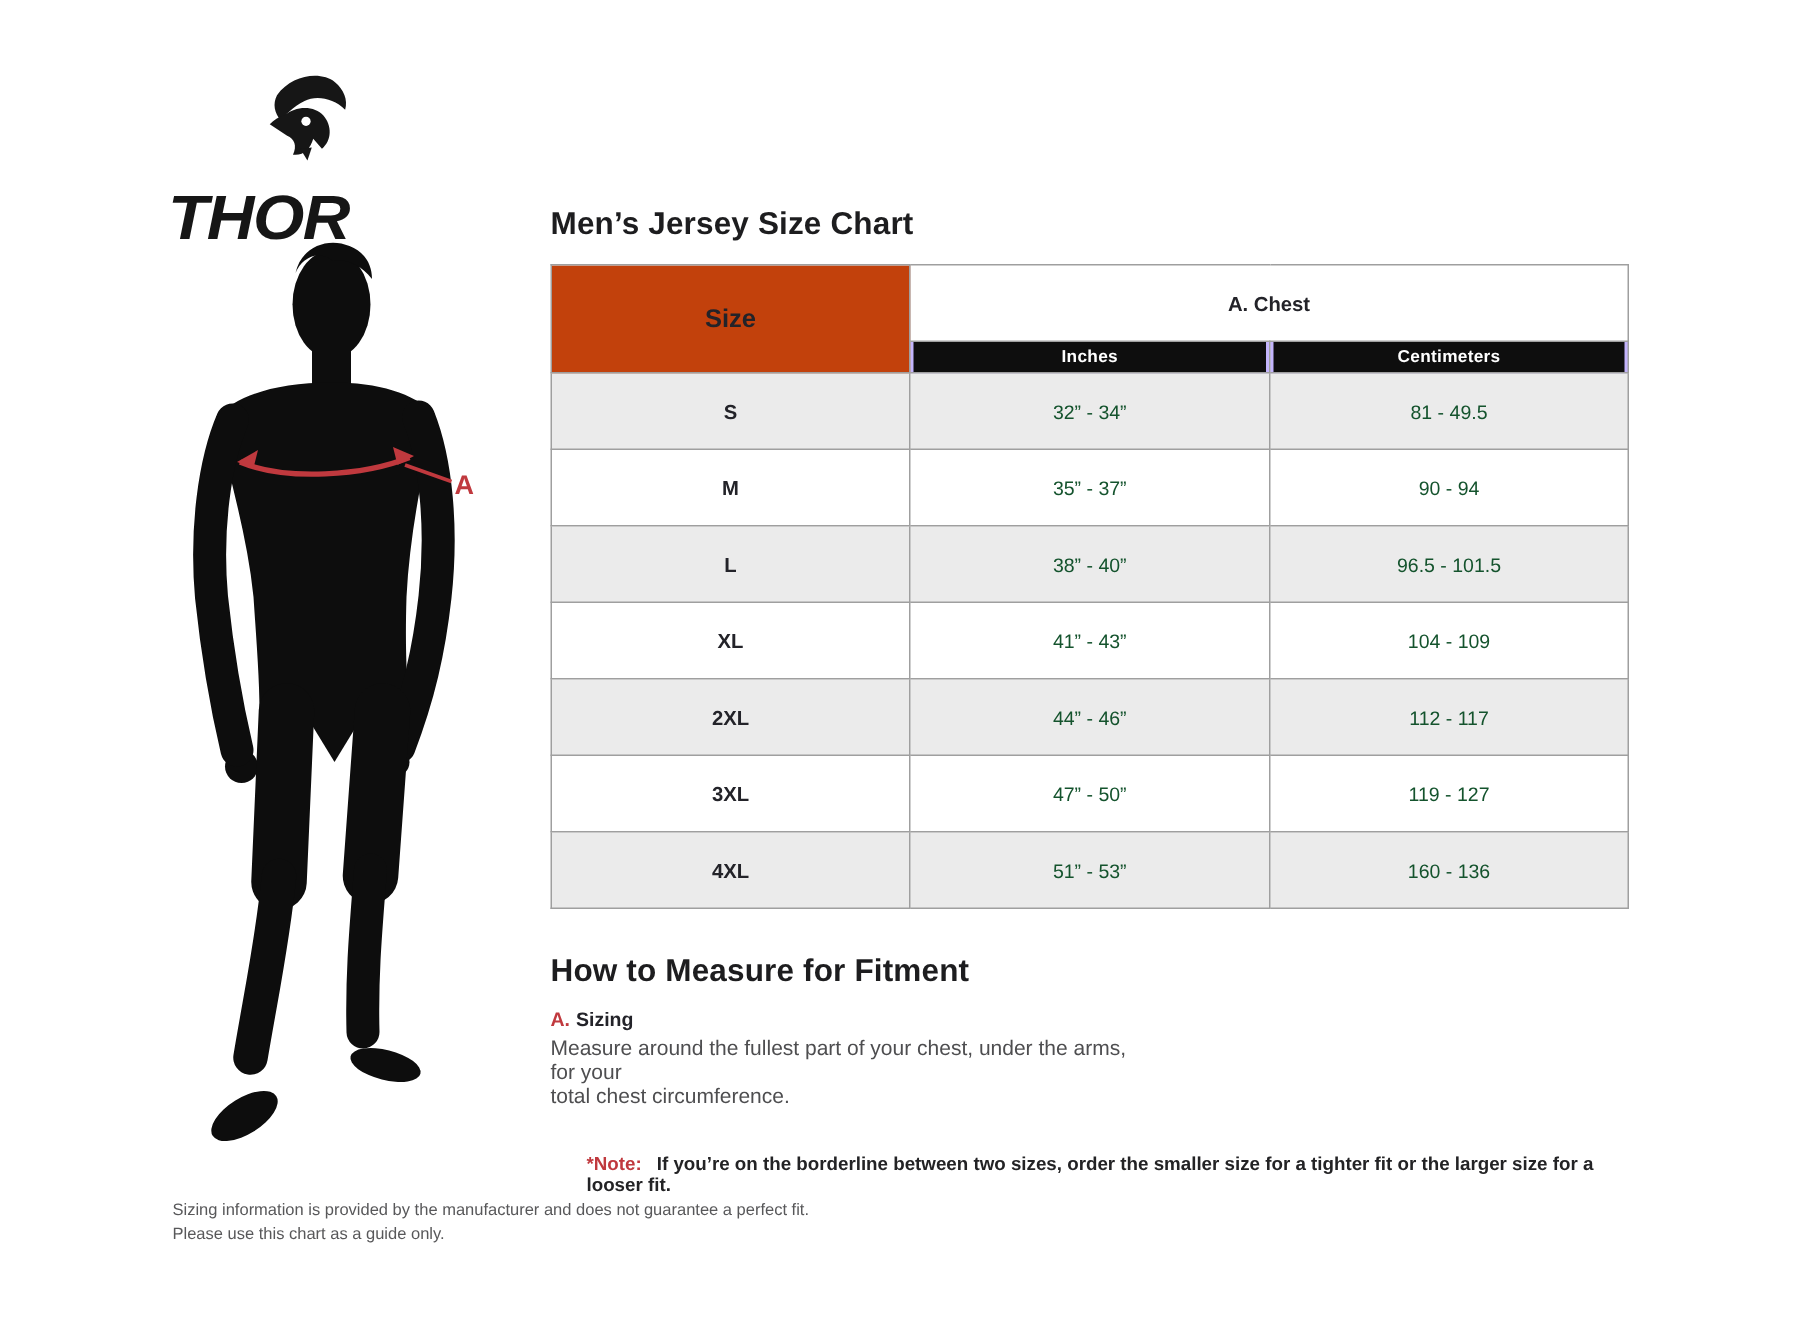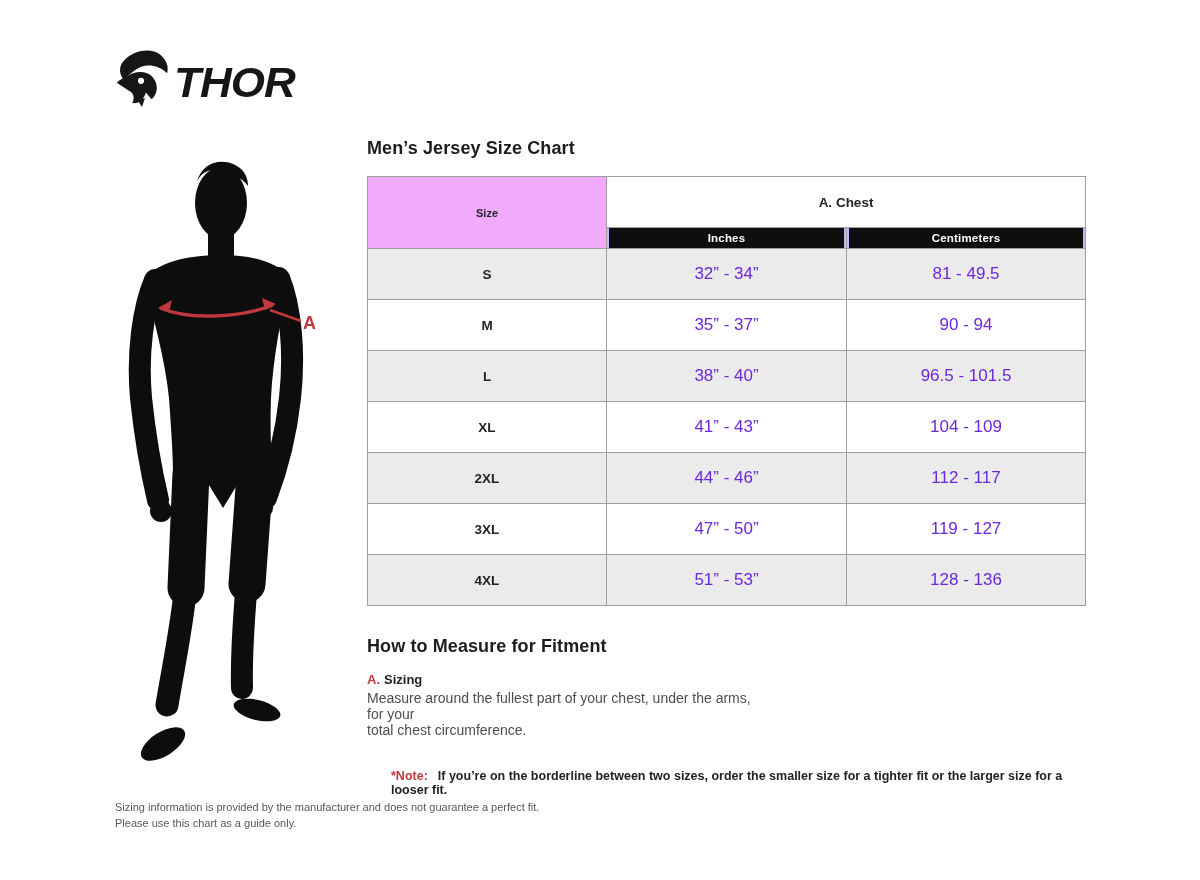--- a/index.html
+++ b/index.html
@@ -13,40 +13,41 @@
     position: relative;
   }
   .abs { position: absolute; }
 
   
   .logo {
     left: 112px; top: 46px;
     display: flex;
     align-items: flex-end;
     gap: 4px;
+    flex-direction: column;
   }
   .logo-text {
     font-size: 44px;
     font-weight: 900;
     font-style: italic;
     letter-spacing: -1px;
     color: #161616;
     line-height: 58px;
     transform: scaleY(0.95);
   }
 
   
   .figure { left: 103px; top: 158px; }
 
   
   .main { left: 367px; top: 136px; width: 718px; height: 700px; }
   .chart-title, .howto-title {
     position: absolute;
     left: 0;
-    font-size: 18px;
+    font-size: 21px;
     font-weight: bold;
     color: #1d1d1f;
     letter-spacing: 0.1px;
     text-align: center;
   }
   .chart-title { top: 2px; }
   .howto-title { top: 500px; }
 
   
   table.size-table {
@@ -56,22 +57,22 @@
     border-collapse: collapse;
     table-layout: fixed;
   }
   .size-table th, .size-table td {
     border: 1px solid #9f9f9f;
     text-align: center;
     vertical-align: middle;
     padding: 0;
   }
   th.size-head {
-    background: #f0abfc;
-    font-size: 11px;
+    background: #c2410c;
+    font-size: 17px;
     font-weight: bold;
     color: #232329;
   }
   th.chest-head {
     background: #ffffff;
     height: 50px;
     font-size: 13.5px;
     font-weight: bold;
     color: #232329;
   }
@@ -85,21 +86,21 @@
     font-weight: bold;
     display: flex;
     align-items: center;
     justify-content: center;
     letter-spacing: 0.2px;
   }
   .size-table tbody td { height: 50px; }
   .size-table tbody tr:nth-child(odd) td { background: #ebebeb; }
   .size-table tbody tr:nth-child(even) td { background: #ffffff; }
   td.size-cell { font-size: 13.5px; font-weight: bold; color: #232329; }
-  td.val-cell { font-size: 17px; color: #6d28d9; }
+  td.val-cell { font-size: 13px; color: #14532d; }
 
   
   .measure-item { position: absolute; left: 0; top: 536px; width: 400px; }
   .measure-item .item-head { font-size: 13px; font-weight: bold; }
   .measure-letter { color: #c0393e; }
   .measure-name { color: #232329; margin-left: 4px; }
   .measure-desc {
     margin-top: 3px;
     font-size: 14px;
     line-height: 16px;
@@ -229,21 +230,21 @@
         <td class="val-cell">112 - 117</td>
       </tr>
       <tr>
         <td class="size-cell">3XL</td>
         <td class="val-cell">47” - 50”</td>
         <td class="val-cell">119 - 127</td>
       </tr>
       <tr>
         <td class="size-cell">4XL</td>
         <td class="val-cell">51” - 53”</td>
-        <td class="val-cell">128 - 136</td>
+        <td class="val-cell">160 - 136</td>
       </tr>
     </tbody>
   </table>
 
   <div class="howto-title">How to Measure for Fitment</div>
 
   <div class="measure-item">
     <div class="item-head">
       <span class="measure-letter">A.</span><span class="measure-name">Sizing</span>
     </div>

